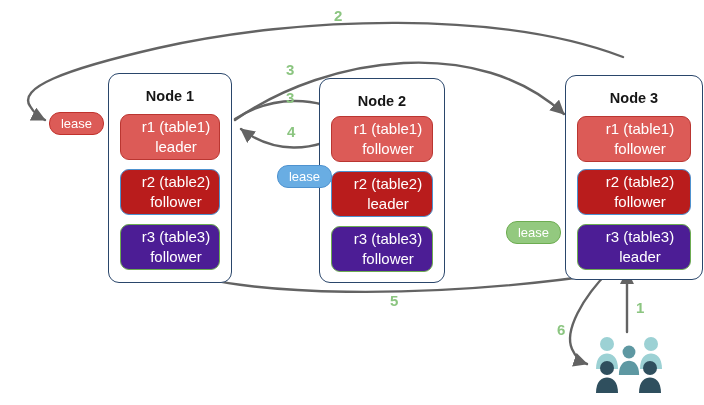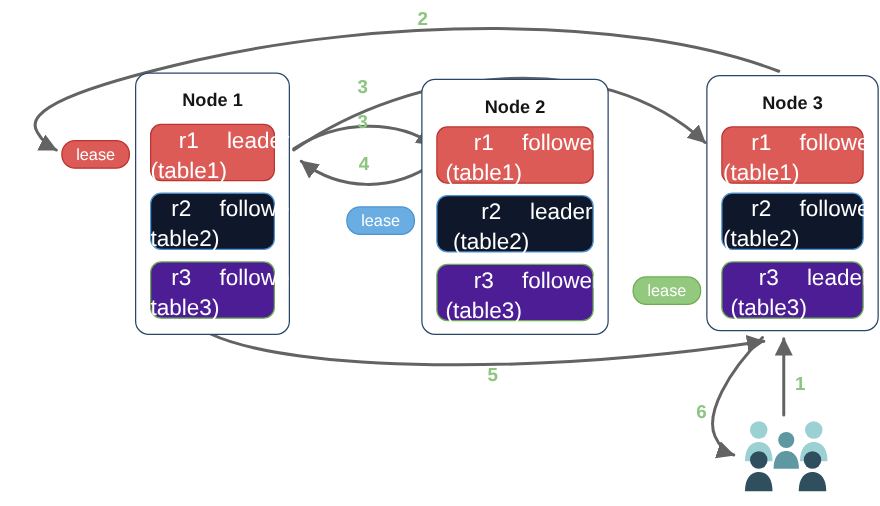--- a/index.html
+++ b/index.html
@@ -3,39 +3,39 @@
 <meta charset="utf-8">
 <style>
   html,body{margin:0;padding:0;background:#fff;}
   .canvas{
     position:relative;width:704px;height:405px;background:#ffffff;
     font-family:"Liberation Sans",sans-serif;overflow:hidden;
   }
   
   .node{
     position:absolute;background:#ffffff;border:1.6px solid #2a466b;
-    border-radius:11px;box-sizing:border-box;
+    border-radius:11px;box-sizing:border-box;margin-top:15px;
   }
   #node1{left:108px;top:58px;width:124px;height:210px;}
-  #node2{left:337px;top:63px;width:150px;height:205px;}
+  #node2{left:319px;top:63px;width:126px;height:205px;}
   #node3{left:565px;top:60px;width:138px;height:205px;}
   .node-title{
     text-align:center;font-weight:bold;font-size:14.5px;color:#161616;
     margin-top:14px;
   }
   .replica{
     position:absolute;left:11px;right:11px;height:46px;border-radius:9px;
-    color:#ffffff;font-size:18px;line-height:1.35;text-align:center;
-    display:flex;flex-direction:row;justify-content:center;box-sizing:border-box;padding-left:12px;
+    color:#ffffff;font-size:15px;line-height:1.35;text-align:center;
+    display:flex;flex-direction:column;justify-content:center;box-sizing:border-box;padding-left:12px;
   }
   #node1 .rpos1{top:40px;} #node1 .rpos2{top:95px;} #node1 .rpos3{top:150px;}
   #node2 .rpos1{top:37px;} #node2 .rpos2{top:92px;} #node2 .rpos3{top:147px;}
   #node3 .rpos1{top:40px;} #node3 .rpos2{top:93px;} #node3 .rpos3{top:148px;}
   .rep-red  {background:#dc5b57;border:1.6px solid #ba3631;}
-  .rep-blue {background:#0f172a;border:1.6px solid #4e92cf;text-align:center;}
+  .rep-blue {background:#b91c1c;border:1.6px solid #4e92cf;text-align:center;}
   .rep-green{background:#4c1d95;border:1.6px solid #6dac51;}
   
   .lease{
     position:absolute;width:55px;height:23px;border-radius:11px;color:#fff;
     font-size:13px;display:flex;align-items:center;justify-content:center;
     box-sizing:border-box;
   }
   .lease-red  {left:49px; top:112px;background:#dc5b57;border:1.5px solid #c0322d;}
   .lease-blue {left:277px;top:165px;background:#69ade3;border:1.5px solid #4e92cf;}
   .lease-green{left:506px;top:221px;background:#93c97f;border:1.5px solid #6dac51;}

